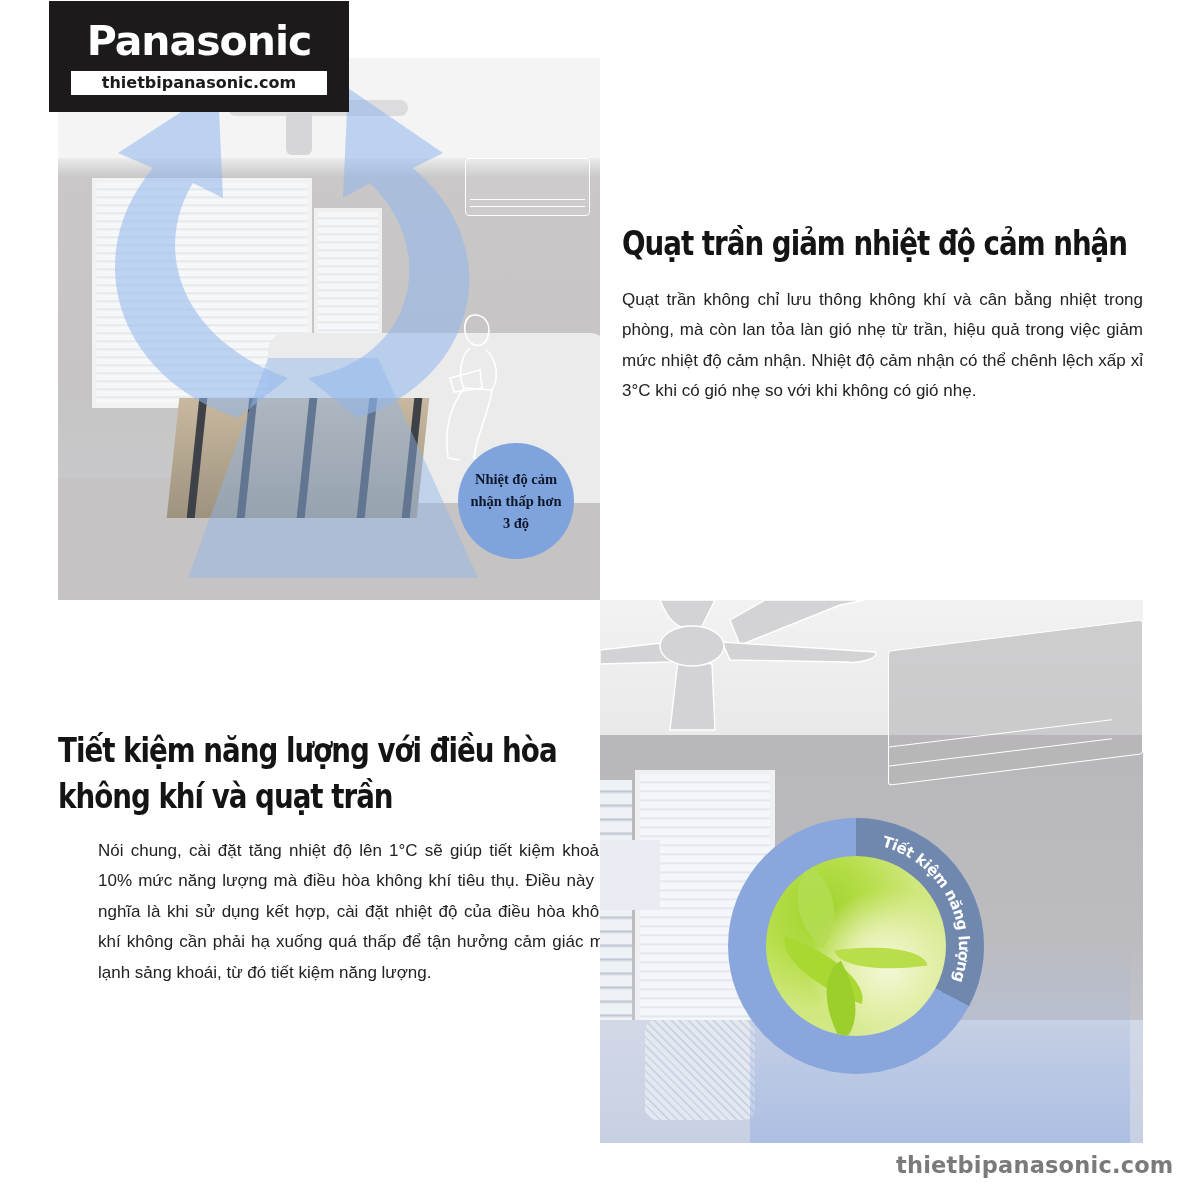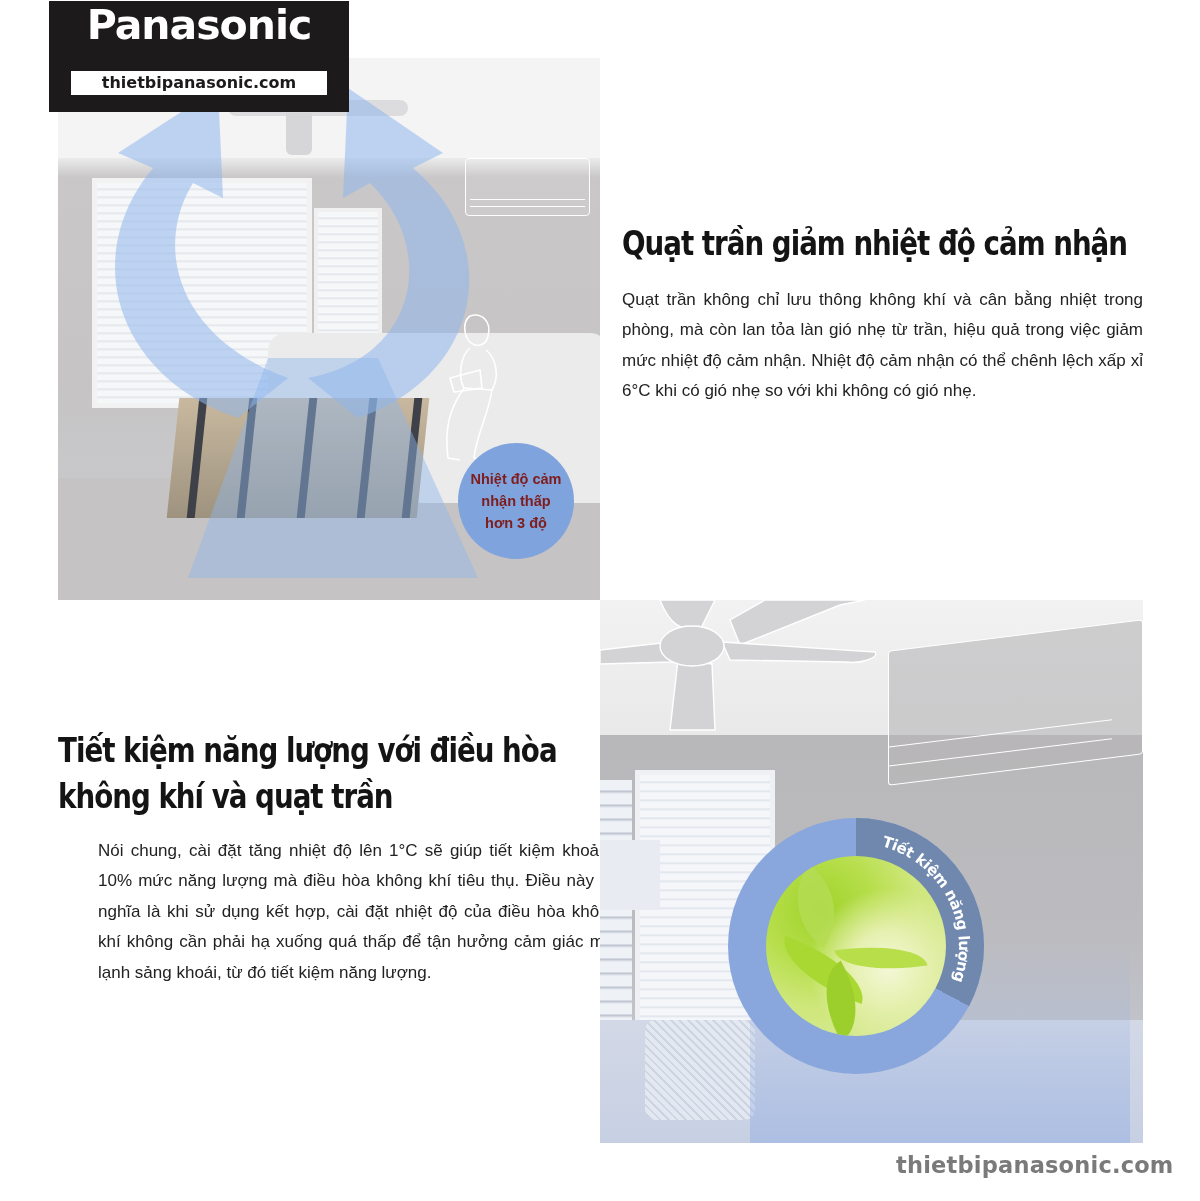--- a/index.html
+++ b/index.html
@@ -5,21 +5,21 @@
   * { box-sizing: border-box; margin: 0; padding: 0; }
   html, body { width: 1200px; height: 1201px; background: #ffffff; overflow: hidden; }
   body { position: relative; font-family: "Liberation Sans", sans-serif; color: #1a1a1a; }
 
   
   .logo {
     position: absolute; left: 49px; top: 1px; width: 300px; height: 111px;
     background: #1c1a1b; z-index: 5;
   }
   .logo-brand {
-    position: absolute; left: 0; right: 0; top: 0; text-align: center;
+    position: absolute; left: 0; right: 0; top: 16px; text-align: center;
     color: #ffffff; font-family: "DejaVu Sans", sans-serif; font-weight: bold;
     font-size: 41px; letter-spacing: -1px;
   }
   .logo-url-box {
     position: absolute; left: 22px; right: 22px; top: 70px; height: 24px;
     background: #ffffff; text-align: center;
     font-family: "DejaVu Sans", sans-serif; font-weight: bold; font-size: 16px;
     line-height: 24px; color: #1c1a1b;
   }
 
@@ -59,21 +59,21 @@
   }
   .p1-ac::after {
     content: ""; position: absolute; left: 4px; right: 4px; bottom: 8px; height: 6px;
     border-top: 1.5px solid #fff; border-bottom: 1.5px solid #fff;
   }
   .p1-arrows { position: absolute; left: 0; top: 0; width: 100%; height: 100%; }
   .p1-badge {
     position: absolute; left: 400px; top: 385px; width: 116px; height: 116px;
     border-radius: 50%; background: #7fa3dc;
     display: flex; align-items: center; justify-content: center; text-align: center;
-    color: #7f1d1d; font-family: Liberation Sans, sans-serif; font-weight: bold;
+    color: #0f172a; font-family: Liberation Serif, serif; font-weight: bold;
     font-size: 14.5px; line-height: 22px; padding: 4px 8px;
   }
   .p1-person { position: absolute; left: 372px; top: 250px; width: 90px; height: 170px; }
 
   
   .photo2 {
     position: absolute; left: 600px; top: 600px; width: 543px; height: 543px;
     overflow: hidden;
     background: linear-gradient(180deg, #f1f1f2 0%, #efefef 17%, #b9b8ba 24%, #bebdc0 60%, #c7ccd6 100%);
   }
@@ -193,21 +193,21 @@
       <path d="M20 70 L 50 62 L 52 80 L 24 84 Z"></path>
       <path d="M34 80 C 20 100, 14 120, 18 150 L 30 152"></path>
       <path d="M62 82 C 58 108, 46 128, 44 150 L 56 154"></path>
     </g>
   </svg>
 
   <div class="p1-badge">Nhiệt độ cảm nhận thấp hơn 3 độ</div>
 </div>
 
 <h2 class="heading h1">Quạt trần giảm nhiệt độ cảm nhận</h2>
-<p class="para p1">Quạt trần không chỉ lưu thông không khí và cân bằng nhiệt trong phòng, mà còn lan tỏa làn gió nhẹ từ trần, hiệu quả trong việc giảm mức nhiệt độ cảm nhận. Nhiệt độ cảm nhận có thể chênh lệch xấp xỉ 6°C khi có gió nhẹ so với khi không có gió nhẹ.</p>
+<p class="para p1">Quạt trần không chỉ lưu thông không khí và cân bằng nhiệt trong phòng, mà còn lan tỏa làn gió nhẹ từ trần, hiệu quả trong việc giảm mức nhiệt độ cảm nhận. Nhiệt độ cảm nhận có thể chênh lệch xấp xỉ 3°C khi có gió nhẹ so với khi không có gió nhẹ.</p>
 
 <h2 class="heading h2">
   <span>Tiết kiệm năng lượng với điều hòa</span><br>
   <span>không khí và quạt trần</span>
 </h2>
 <p class="para p2">Nói chung, cài đặt tăng nhiệt độ lên 1°C sẽ giúp tiết kiệm khoảng 10% mức năng lượng mà điều hòa không khí tiêu thụ. Điều này có nghĩa là khi sử dụng kết hợp, cài đặt nhiệt độ của điều hòa không khí không cần phải hạ xuống quá thấp để tận hưởng cảm giác mát lạnh sảng khoái, từ đó tiết kiệm năng lượng.</p>
 
 <div class="photo2">
   <div class="p2-ceiling"></div>
   <div class="p2-wall"></div>

